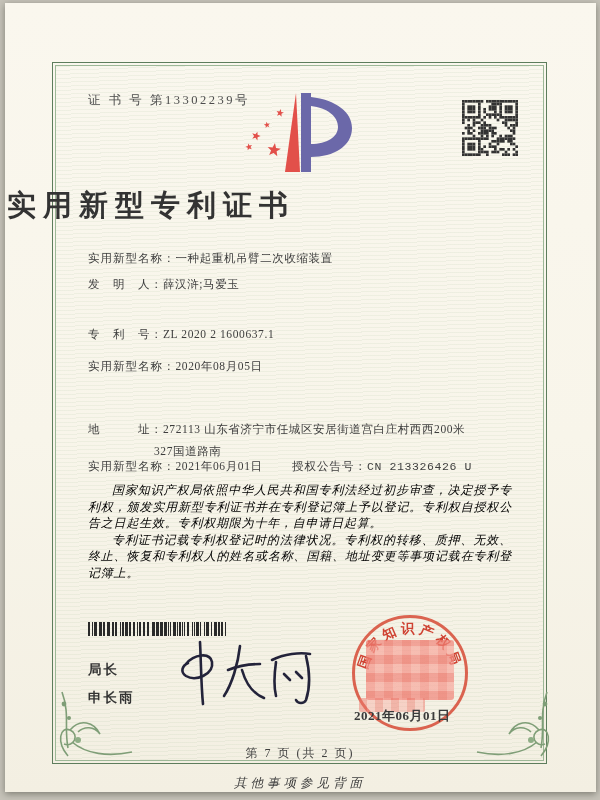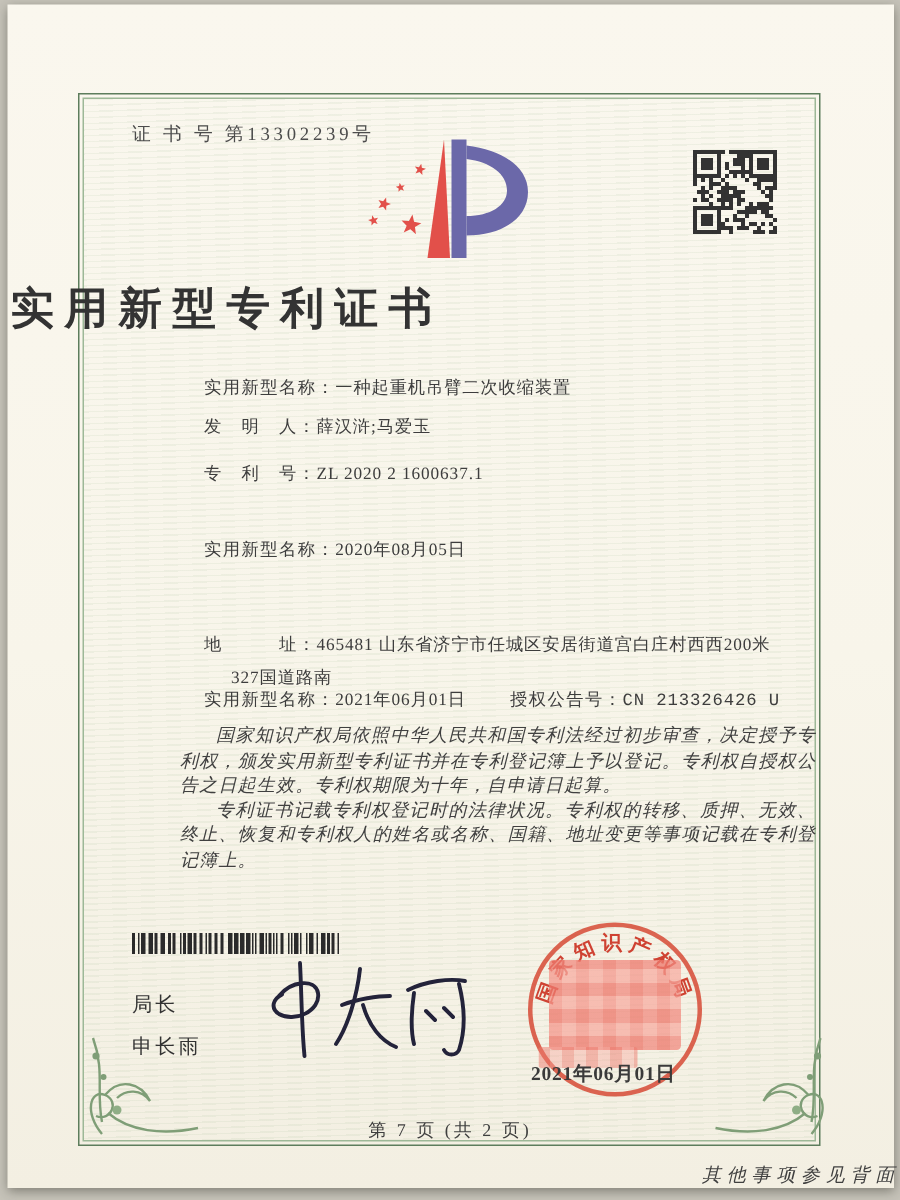--- a/index.html
+++ b/index.html
@@ -4,55 +4,55 @@
 <style>
   html,body{margin:0;padding:0;}
   #stage{position:relative;width:600px;height:800px;background:#c6c3b9;overflow:hidden;
          font-family:"Liberation Serif","DejaVu Serif",serif;color:#3d3d3d;}
   .paper{position:absolute;left:5px;top:3px;width:591px;height:789px;
          background:linear-gradient(180deg,#faf7ee 0%,#f8f5ea 55%,#f3efe2 100%);
          box-shadow:0 2px 7px rgba(40,40,30,.45);}
   .frame{position:absolute;left:52px;top:62px;width:493px;height:700px;border:1.5px solid #5d7d5c;}
   .frame-inner{position:absolute;inset:2px;border:1px solid #9db897;
          background:repeating-linear-gradient(178deg, rgba(125,165,115,.09) 0 1px, rgba(125,165,115,0) 1px 4px);}
-  .cert-no{position:absolute;left:88px;top:81px;font-size:12.5px;letter-spacing:2.5px;color:#4c4c4c;}
+  .cert-no{position:absolute;left:88px;top:92px;font-size:12.5px;letter-spacing:2.5px;color:#4c4c4c;}
   .logo{position:absolute;left:228px;top:86px;}
   .qr{position:absolute;left:462px;top:100px;width:56px;height:56px;}
   .title{position:absolute;left:0;top:186px;width:100%;text-align:left;
          font-size:29px;font-weight:600;letter-spacing:7px;text-indent:7px;color:#333;}
   .row{position:absolute;left:88px;font-size:11.5px;letter-spacing:.6px;white-space:nowrap;color:#3d3d3d;}
-  .row .lbl{letter-spacing:1px;margin-left:48px;}
-  .r-name{top:251px}.r-inv{top:277px}.r-pno{top:308px}.r-fdate{top:359px}.r-pat{top:393px}
+  .row .lbl{letter-spacing:1px;}
+  .r-name{top:251px}.r-inv{top:277px}.r-pno{top:327px}.r-fdate{top:359px}.r-pat{top:393px}
   .r-addr1{top:422px}.r-addr2{top:444px;left:154px}.r-grant{top:459px}
   .grant-no{position:absolute;left:204px;top:0;white-space:nowrap;font-family:Liberation Mono, monospace;}
   .r-grant{width:424px;}
   .legal{position:absolute;left:88px;top:482px;width:424px;font-size:12px;line-height:16.5px;
-         color:#404040;text-align:justify;font-style:italic;letter-spacing:.8px;margin-left:32px;}
+         color:#000000;text-align:justify;font-style:italic;letter-spacing:.8px;}
   .legal p{margin:0;text-indent:2em;}
   .barcode{position:absolute;left:88px;top:622px;width:142px;height:14px;}
   .sig-title,.sig-name{position:absolute;left:88px;font-family:"Liberation Sans","DejaVu Sans",sans-serif;
-         font-weight:normal;font-size:13.5px;letter-spacing:2px;color:#333;}
+         font-weight:bold;font-size:13.5px;letter-spacing:2px;color:#333;}
   .sig-title{top:661px}.sig-name{top:689px}
   .signature{position:absolute;left:172px;top:636px;}
   .seal{position:absolute;left:349px;top:612px;width:122px;height:122px;}
   .seal-ring{position:absolute;inset:3px;border:3.5px solid rgba(213,64,42,.8);border-radius:50%;}
   .seal-arc{position:absolute;inset:0;}
   .seal-mosaic{position:absolute;left:17px;top:28px;width:88px;height:60px;border-radius:3px;
     background:repeating-linear-gradient(0deg, rgba(236,118,106,.50) 0 9px, rgba(246,166,156,.48) 9px 18px),
                repeating-linear-gradient(90deg, rgba(240,128,116,.55) 0 9px, rgba(249,178,168,.5) 9px 18px);}
   .seal-mosaic2{position:absolute;left:10px;top:86px;width:66px;height:14px;border-radius:2px;
     background:repeating-linear-gradient(90deg, rgba(238,122,110,.5) 0 8px, rgba(248,172,162,.45) 8px 16px);}
   .seal-date{position:absolute;left:5px;top:95px;font-size:13px;font-weight:bold;letter-spacing:.5px;
          color:#3a3a3a;white-space:nowrap;}
   .orn{position:absolute;top:684px;}
   .orn-l{left:56px;}
   .orn-r{left:473px;transform:scaleX(-1);}
   .page-no{position:absolute;left:0;top:745px;width:100%;text-align:center;font-size:12px;
          letter-spacing:2px;color:#3f3f3f;}
-  .back-note{position:absolute;left:0;top:775px;width:100%;text-align:right;font-size:12.5px;
+  .back-note{position:absolute;left:0;top:775px;width:100%;text-align:center;font-size:12.5px;
          letter-spacing:4px;color:#3f3f3f;font-style:italic;}
 </style>
 </head>
 <body>
 
 <div id="stage">
   <div class="paper"></div>
   <div class="frame">
     <div class="frame-inner"></div>
   </div>
@@ -323,21 +323,21 @@
   <div class="row r-inv">
     <span class="lbl">发　明　人：</span><span>薛汉浒;马爱玉</span>
   </div>
   <div class="row r-pno">
     <span class="lbl">专　利　号：</span><span>ZL 2020 2 1600637.1</span>
   </div>
   <div class="row r-fdate">
     <span class="lbl">实用新型名称：</span><span>2020年08月05日</span>
   </div>
   <div class="row r-addr1">
-    <span class="lbl">地　　　址：</span><span>465481 山东省济宁市任城区安居街道宫白庄村西西200米</span>
+    <span class="lbl">地　　　址：</span><span>272113 山东省济宁市任城区安居街道宫白庄村西西200米</span>
   </div>
   <div class="row r-addr2">327国道路南</div>
   <div class="row r-grant">
     <span class="lbl">实用新型名称：</span><span>2021年06月01日</span>
     <span class="grant-no"><span class="lbl">授权公告号：</span><span>CN 213326426 U</span></span>
   </div>
 
   <div class="legal">
     <p>国家知识产权局依照中华人民共和国专利法经过初步审查，决定授予专利权，颁发实用新型专利证书并在专利登记簿上予以登记。专利权自授权公告之日起生效。专利权期限为十年，自申请日起算。</p>
     <p>专利证书记载专利权登记时的法律状况。专利权的转移、质押、无效、终止、恢复和专利权人的姓名或名称、国籍、地址变更等事项记载在专利登记簿上。</p>

